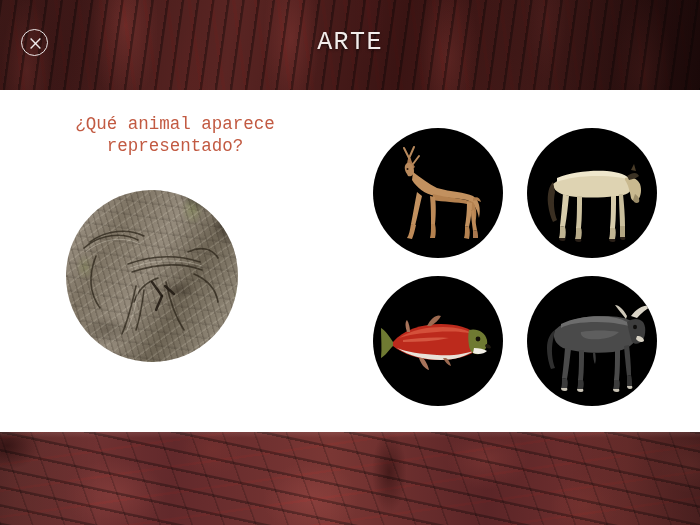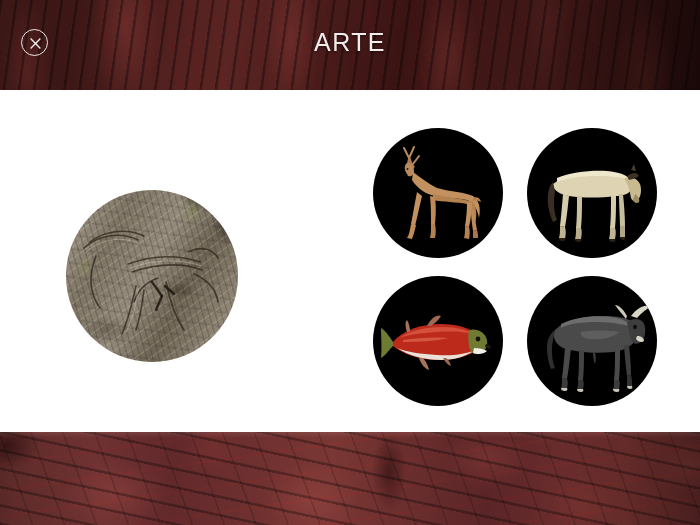--- a/index.html
+++ b/index.html
@@ -8,20 +8,21 @@
     width:700px; height:525px;
     overflow:hidden;
     background:#1a0808;
     font-family:"Liberation Sans", sans-serif;
   }
 
   #screen {
     position:relative;
     width:700px; height:525px;
     overflow:hidden;
+    font-family:Liberation Mono, monospace;
   }
 
   
   .cave {
     position:absolute;
     left:0; right:0;
     overflow:hidden;
   }
   .cave-base {
     position:absolute; inset:-20%;
@@ -215,20 +216,21 @@
     <svg viewBox="0 0 27 27" aria-hidden="true">
       <line x1="8.6" y1="8.6" x2="18.4" y2="18.4" stroke="rgba(255,255,255,.9)" stroke-width="1.4"></line>
       <line x1="18.4" y1="8.6" x2="8.6" y2="18.4" stroke="rgba(255,255,255,.9)" stroke-width="1.4"></line>
     </svg>
   </div>
 
   <div id="page-title">ARTE</div>
 
   <div id="content-panel">
 
+    <div id="question-text">¿Qué animal aparece representado?</div>
 
     <div id="stimulus-photo">
       <div class="rock"></div>
       <div class="grain"></div>
       <svg class="engraving" viewBox="0 0 172 172">
         <g fill="none" stroke="rgba(42,34,24,.72)" stroke-width="1.6" stroke-linecap="round">
           <path d="M18 58 C34 44, 56 42, 72 50"></path>
           <path d="M24 52 C40 40, 62 38, 78 46"></path>
           <path d="M30 66 C22 86, 24 104, 34 118"></path>
           <path d="M62 74 C84 66, 110 64, 134 72"></path>

